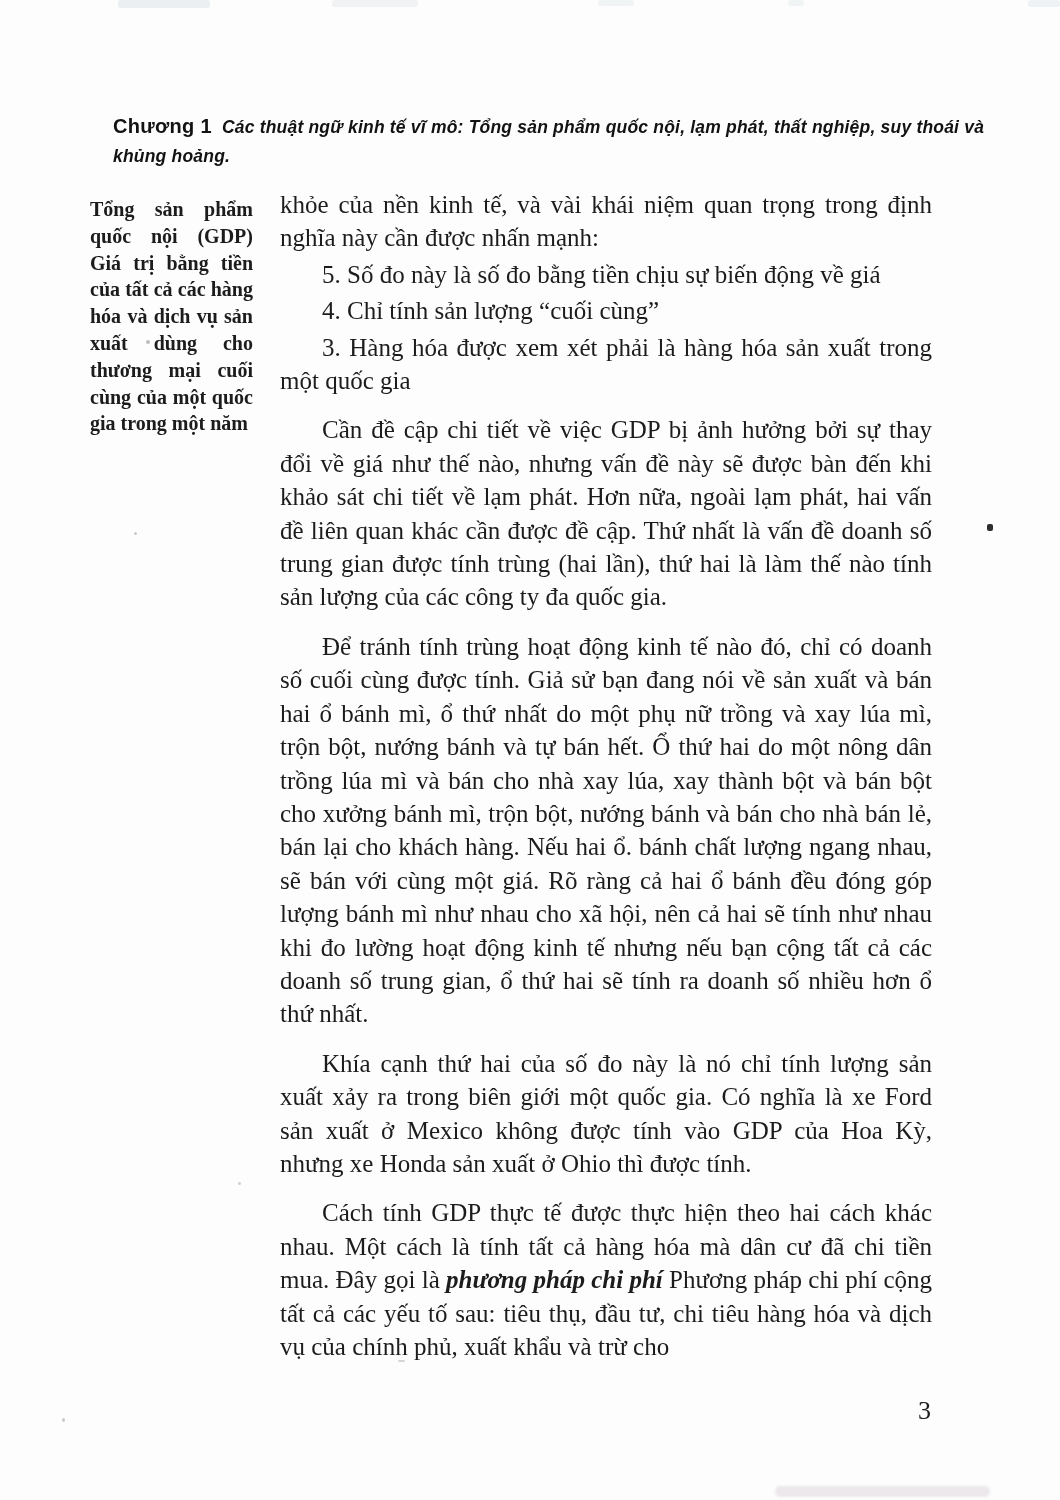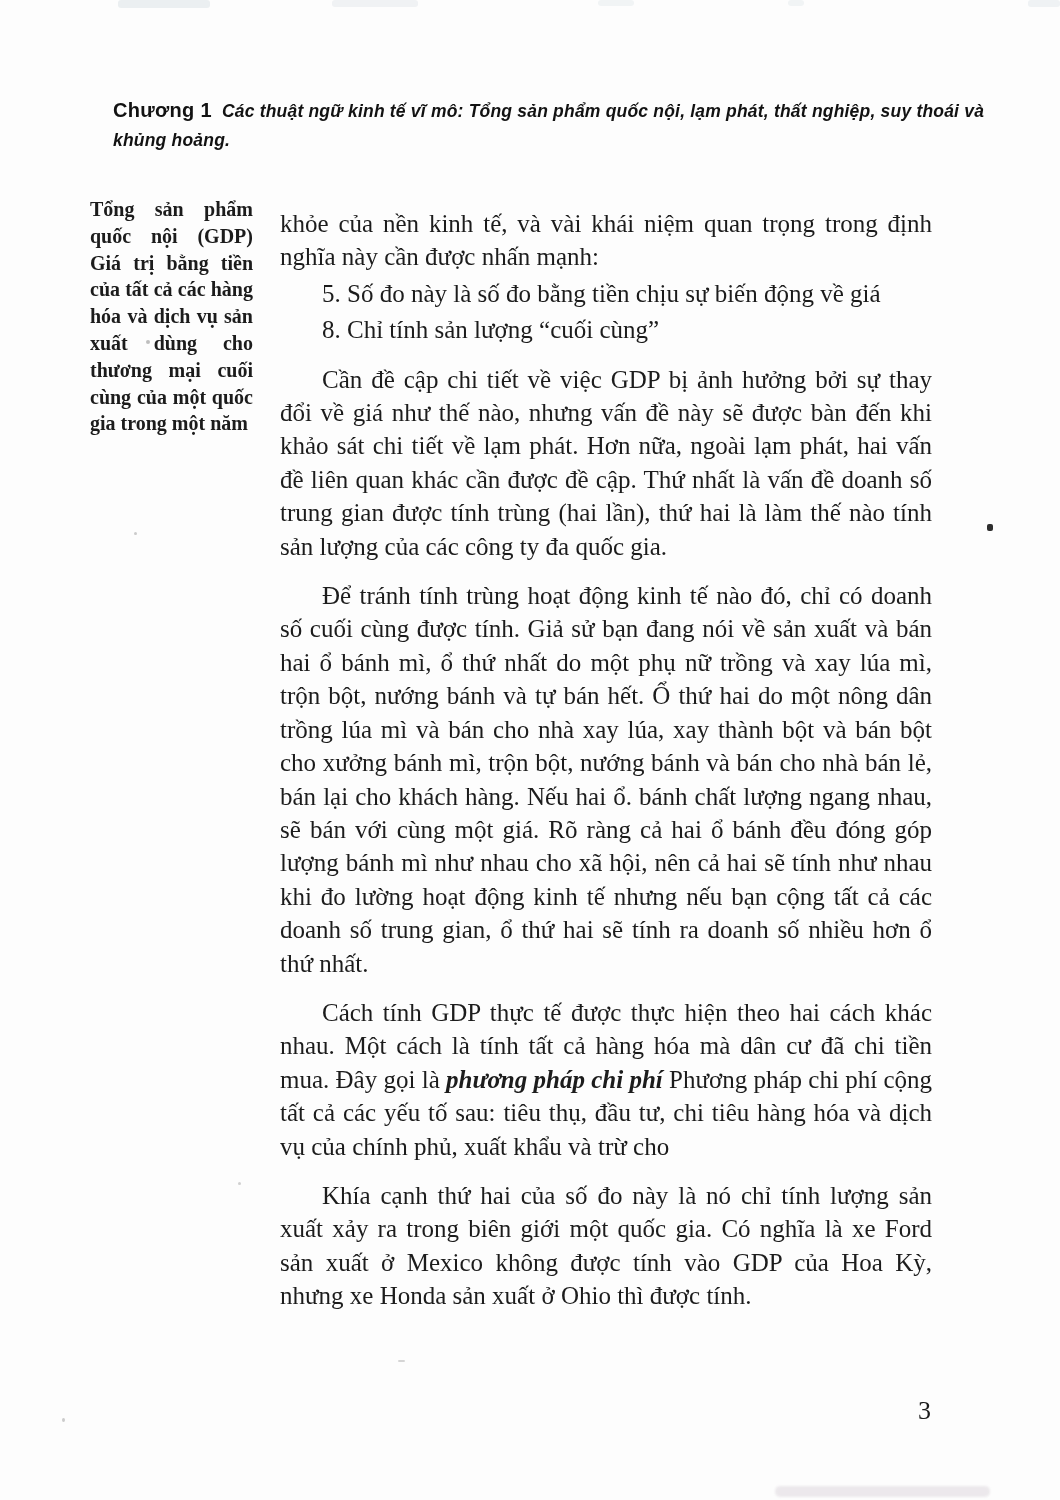--- a/index.html
+++ b/index.html
@@ -10,21 +10,21 @@
     background: #fdfdfd;
     overflow: hidden;
     font-family: "Liberation Serif", "DejaVu Serif", serif;
     color: #1c1c1c;
   }
 
   
   .chapter-header {
     position: absolute;
     left: 113px;
-    top: 96px;
+    top: 112px;
     width: 824px;
     font-family: "Liberation Sans", "DejaVu Sans", sans-serif;
     color: #121212;
     line-height: 29px;
   }
   .header-line1 { white-space: nowrap; }
   .chapter-label {
     font-weight: bold;
     font-size: 20px;
     font-style: normal;
@@ -49,21 +49,21 @@
     line-height: 26.8px;
     font-weight: bold;
     text-align: justify;
     text-justify: inter-word;
   }
 
   
   .body-text {
     position: absolute;
     left: 280px;
-    top: 207px;
+    top: 188px;
     width: 652px;
     font-size: 25px;
     line-height: 33.4px;
     text-align: justify;
     text-justify: inter-word;
     hyphens: none;
   }
   .body-text p { margin: 0; }
   .body-text p.indent    { text-indent: 42px; margin-top: 16px; }
   .body-text p.list-item { text-indent: 42px; margin-top: 3px; }
@@ -107,25 +107,26 @@
   </header>
 
   <aside class="margin-note">
     <span class="term">Tổng sản phẩm quốc nội (GDP)</span>
     <span class="definition">Giá trị bằng tiền của tất cả các hàng hóa và dịch vụ sản xuất dùng cho thương mại cuối cùng của một quốc gia trong một năm</span>
   </aside>
 
   <main class="body-text">
     <p class="no-indent">khỏe của nền kinh tế, và vài khái niệm quan trọng trong định nghĩa này cần được nhấn mạnh:</p>
     <p class="list-item">5. Số đo này là số đo bằng tiền chịu sự biến động về giá</p>
-    <p class="list-item">8. Chỉ tính sản lượng “cuối cùng”</p>
+    <p class="list-item">4. Chỉ tính sản lượng “cuối cùng”</p>
+    <p class="list-item">3. Hàng hóa được xem xét phải là hàng hóa sản xuất trong một quốc gia</p>
     <p class="indent">Cần đề cập chi tiết về việc GDP bị ảnh hưởng bởi sự thay đổi về giá như thế nào, nhưng vấn đề này sẽ được bàn đến khi khảo sát chi tiết về lạm phát. Hơn nữa, ngoài lạm phát, hai vấn đề liên quan khác cần được đề cập. Thứ nhất là vấn đề doanh số trung gian được tính trùng (hai lần), thứ hai là làm thế nào tính sản lượng của các công ty đa quốc gia.</p>
     <p class="indent">Để tránh tính trùng hoạt động kinh tế nào đó, chỉ có doanh số cuối cùng được tính. Giả sử bạn đang nói về sản xuất và bán hai ổ bánh mì, ổ thứ nhất do một phụ nữ trồng và xay lúa mì, trộn bột, nướng bánh và tự bán hết. Ổ thứ hai do một nông dân trồng lúa mì và bán cho nhà xay lúa, xay thành bột và bán bột cho xưởng bánh mì, trộn bột, nướng bánh và bán cho nhà bán lẻ, bán lại cho khách hàng. Nếu hai ổ. bánh chất lượng ngang nhau, sẽ bán với cùng một giá. Rõ ràng cả hai ổ bánh đều đóng góp lượng bánh mì như nhau cho xã hội, nên cả hai sẽ tính như nhau khi đo lường hoạt động kinh tế nhưng nếu bạn cộng tất cả các doanh số trung gian, ổ thứ hai sẽ tính ra doanh số nhiều hơn ổ thứ nhất.</p>
+    <p class="indent">Khía cạnh thứ hai của số đo này là nó chỉ tính lượng sản xuất xảy ra trong biên giới một quốc gia. Có nghĩa là xe Ford sản xuất ở Mexico không được tính vào GDP của Hoa Kỳ, nhưng xe Honda sản xuất ở Ohio thì được tính.</p>
     <p class="indent"><span>Cách tính GDP thực tế được thực hiện theo hai cách khác nhau. Một cách là tính tất cả hàng hóa mà dân cư đã chi tiền mua. Đây gọi là </span><em class="method-term">phương pháp chi phí</em><span> Phương pháp chi phí cộng tất cả các yếu tố sau: tiêu thụ, đầu tư, chi tiêu hàng hóa và dịch vụ của chính phủ, xuất khẩu và trừ cho</span></p>
-    <p class="indent">Khía cạnh thứ hai của số đo này là nó chỉ tính lượng sản xuất xảy ra trong biên giới một quốc gia. Có nghĩa là xe Ford sản xuất ở Mexico không được tính vào GDP của Hoa Kỳ, nhưng xe Honda sản xuất ở Ohio thì được tính.</p>
   </main>
 
   <div class="page-number">3</div>
 
   <div class="artifact smudge-top-1"></div>
   <div class="artifact smudge-top-2"></div>
   <div class="artifact smudge-top-3"></div>
   <div class="artifact smudge-top-4"></div>
   <div class="artifact smudge-top-5"></div>
   <div class="artifact smudge-bottom"></div>

